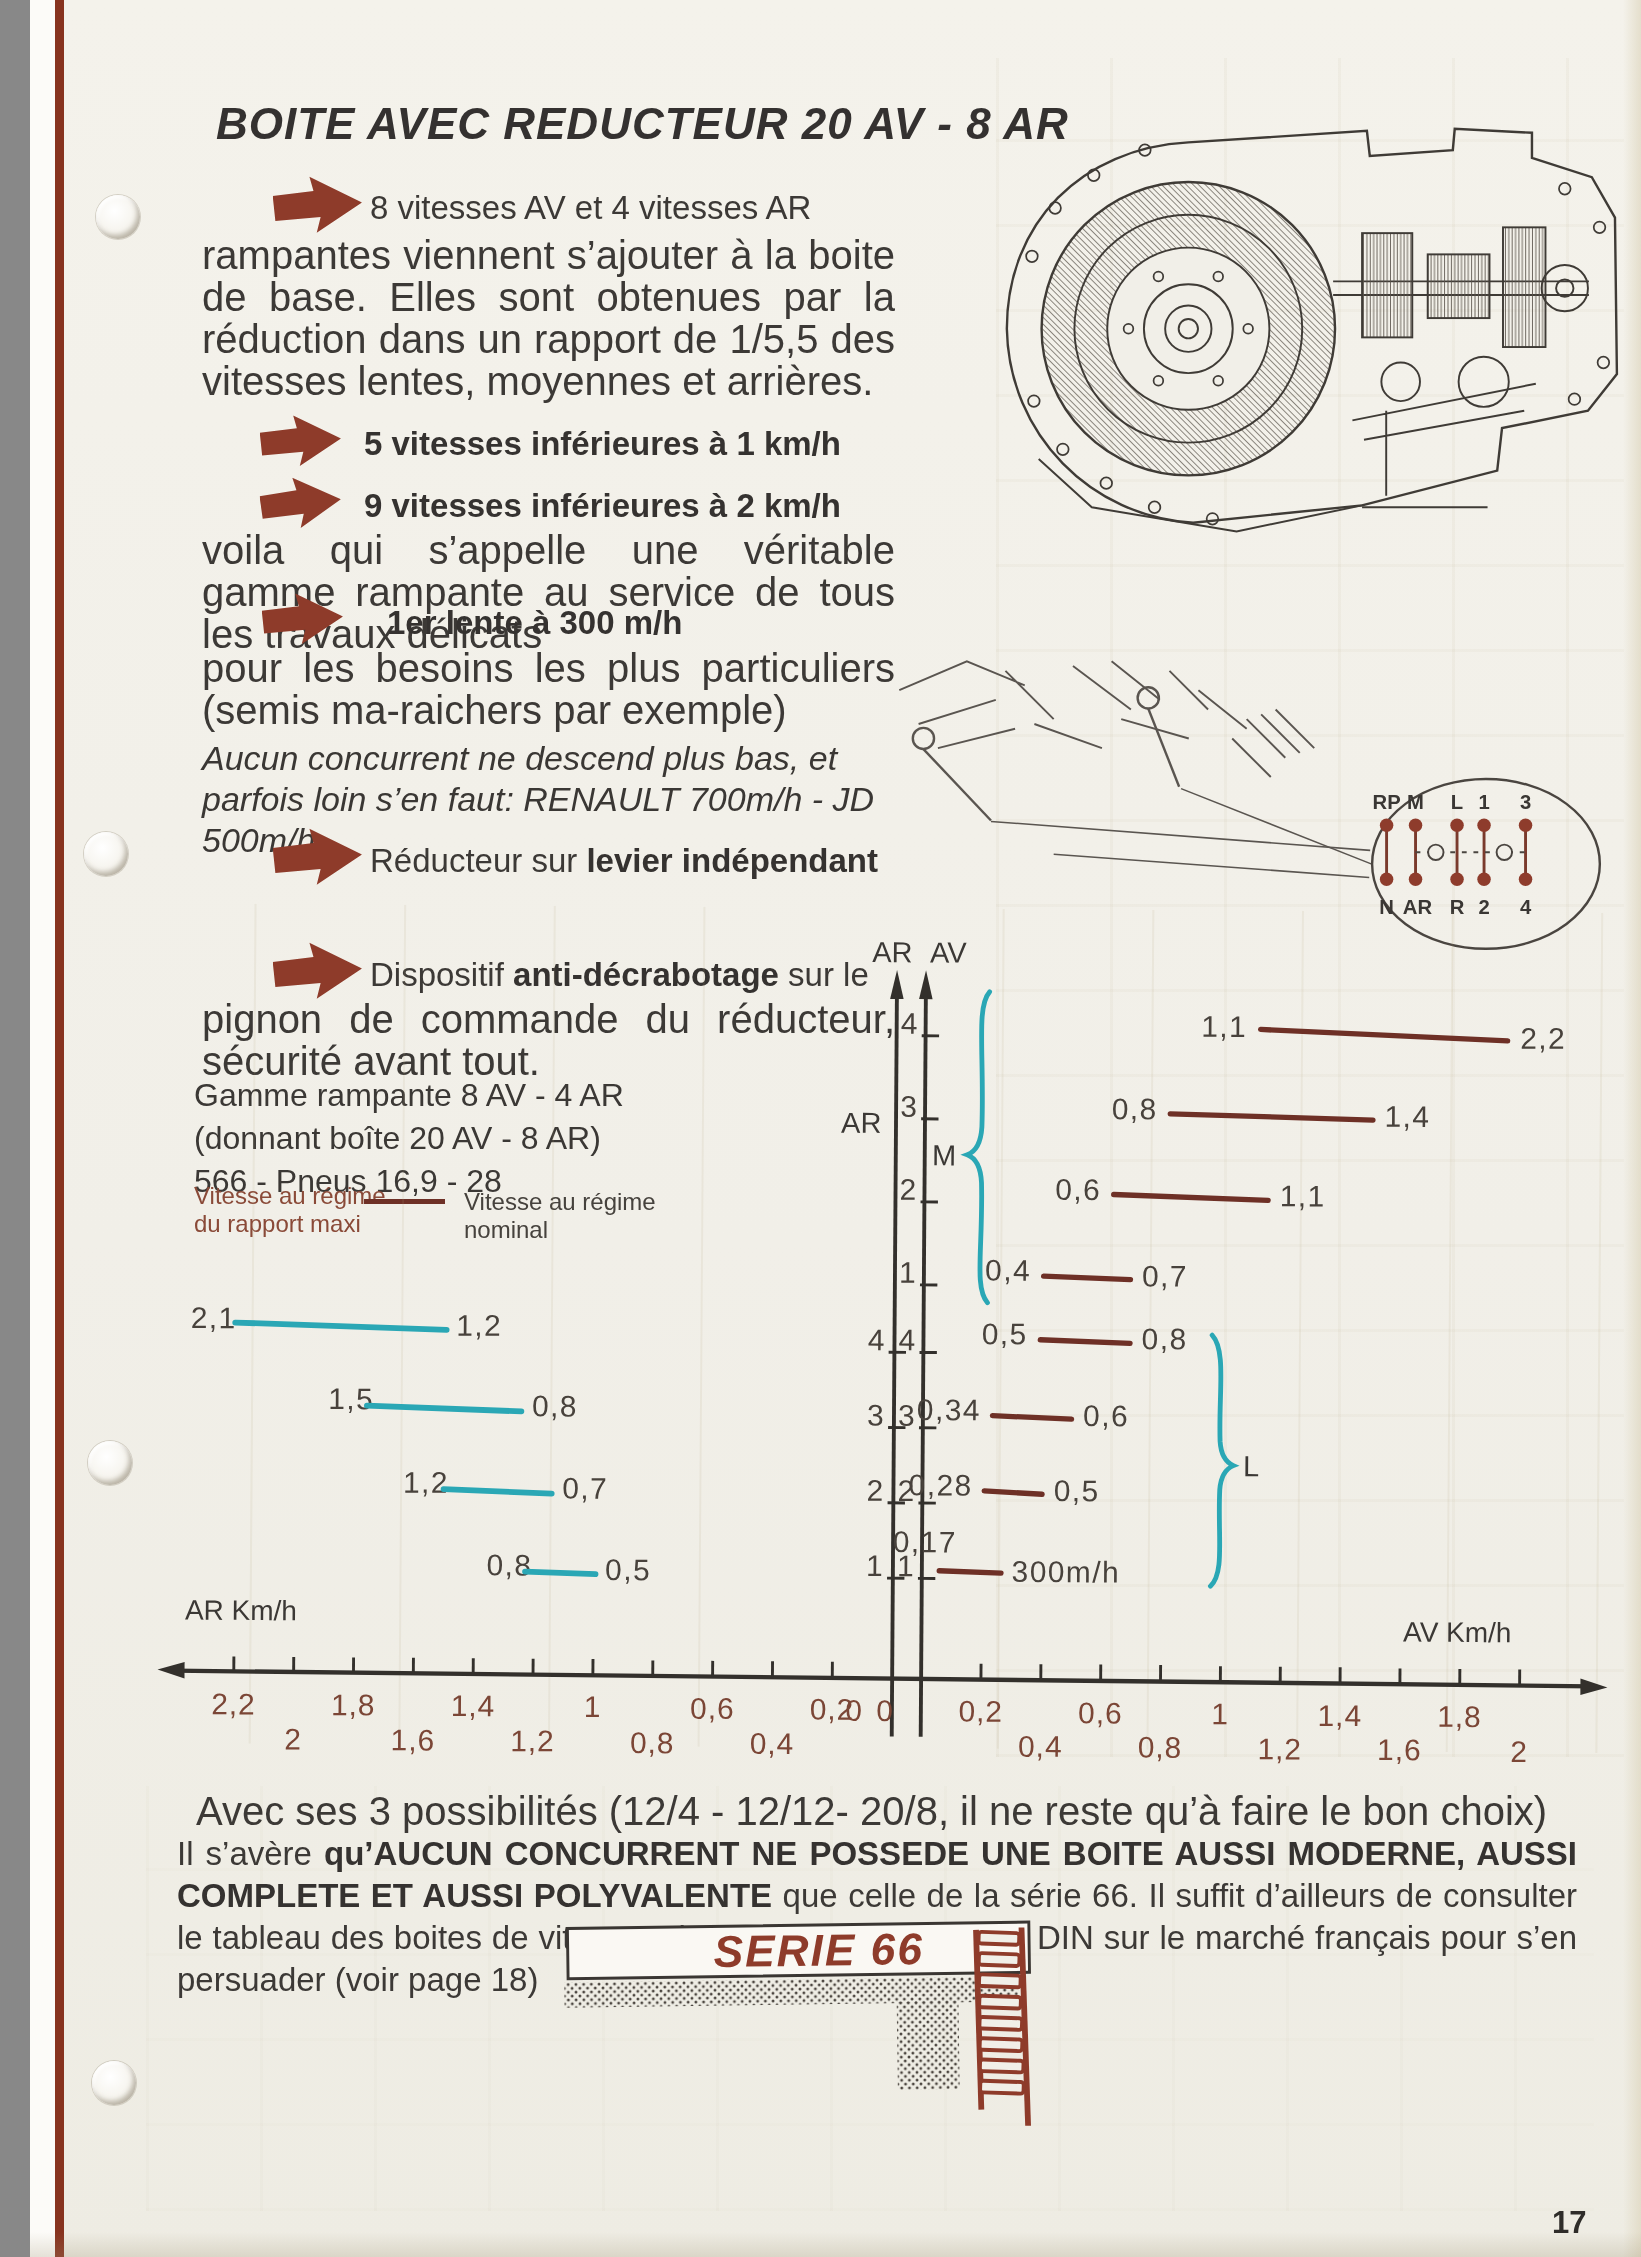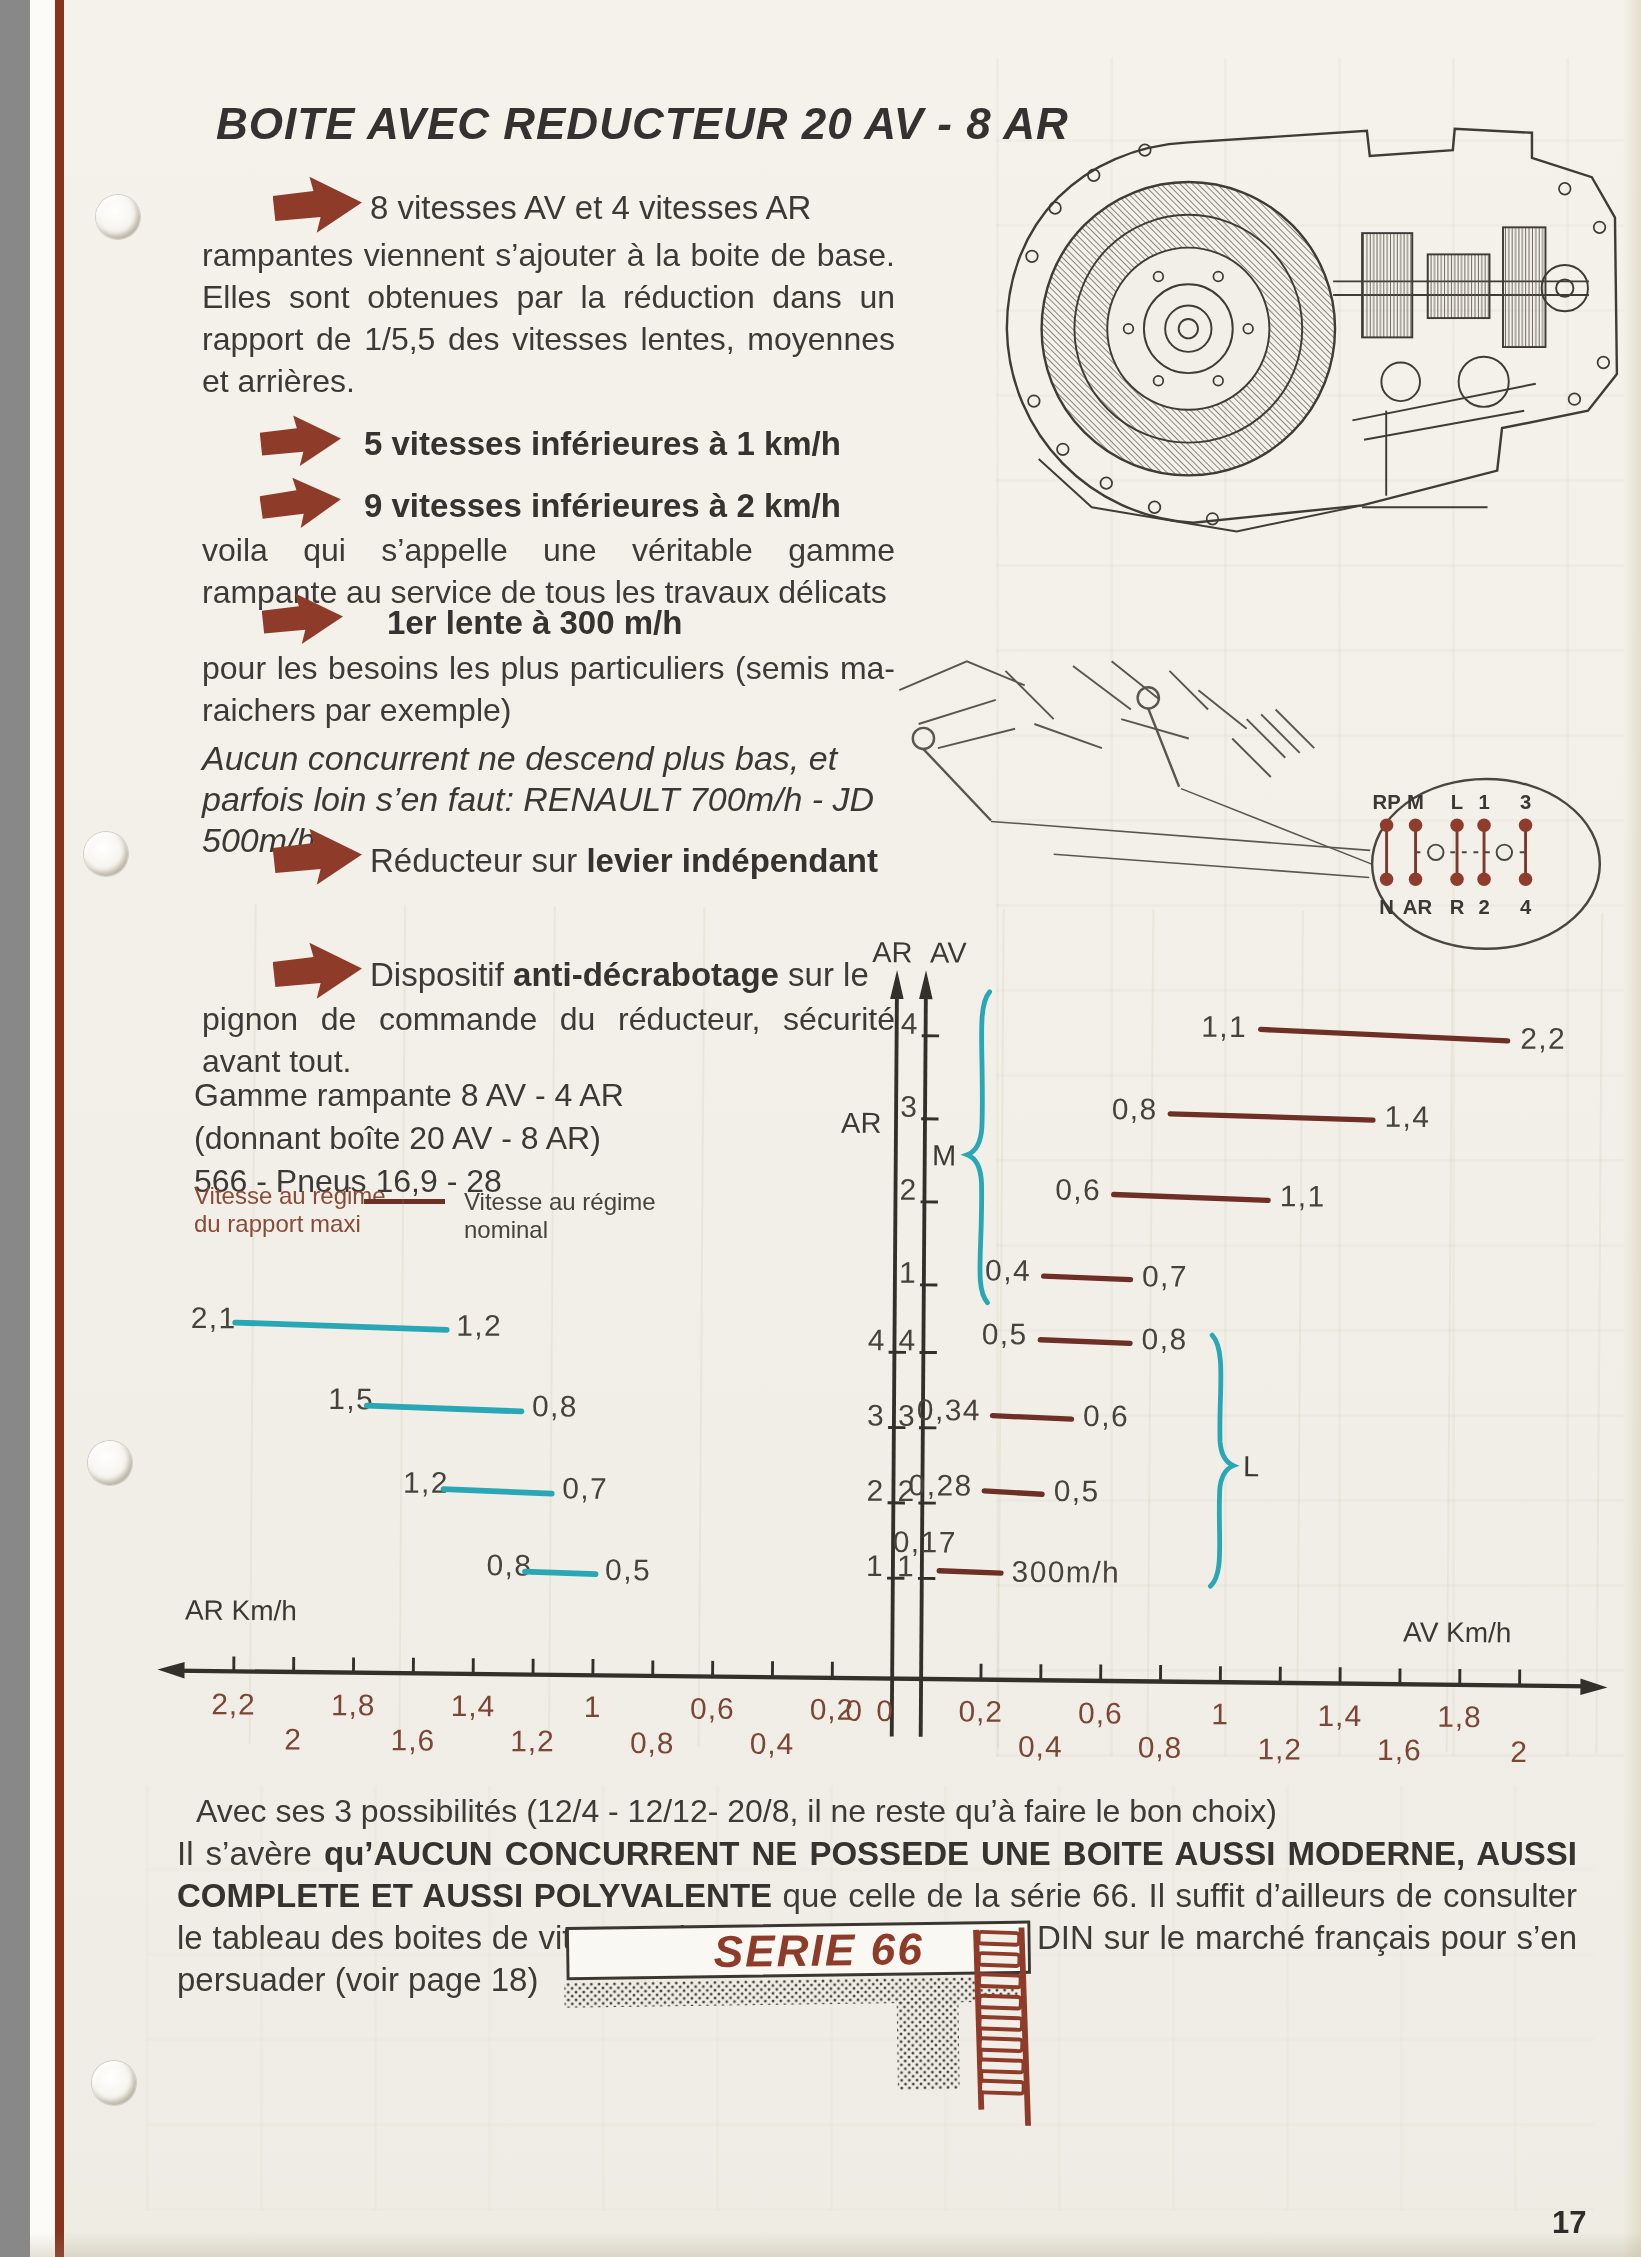--- a/index.html
+++ b/index.html
@@ -21,21 +21,21 @@
     background: radial-gradient(circle at 42% 36%, #ffffff 0%, #f6f4ee 55%, #e4dfd2 100%);
     box-shadow: inset -2.9px -3.9px 5.8px rgba(110,100,80,.40), inset 1.9px 2.9px 3.9px rgba(255,255,255,.9), 0 0 0 1px rgba(140,130,110,.3); }
   .ghost { pointer-events:none;
     background:
       repeating-linear-gradient(90deg, rgba(170,155,115,.07) 0 2.9px, transparent 2.9px 114px),
       repeating-linear-gradient(0deg, rgba(170,155,115,.06) 0 2.9px, transparent 2.9px 85px); }
   
   .title { font-size:44px; font-weight:bold; font-style:italic; letter-spacing:1px; color:#343130; white-space:nowrap; }
   .lead { font-size:33px; color:#3c3936; white-space:nowrap; }
   .b { font-weight:bold; color:#353230; }
-  .body-t { font-size:32px; line-height:42px; color:#3c3936; }
+  .body-t { font-size:40px; line-height:42px; color:#3c3936; }
   .j { text-align:justify; }
   .note { font-style:italic; font-size:34px; line-height:41px; color:#3a3734; }
   .caption { font-size:32px; line-height:43px; color:#3b3835; }
   .legend-l { font-size:24px; line-height:28px; color:#8a4a38; }
   .legend-r { font-size:24px; line-height:28px; color:#46423d; }
   .pagenum { font-size:31px; font-weight:bold; color:#2f2d2a; }
   .arrow { width:89px; height:60px; background:#8e3b2a;
     clip-path: polygon(0 34%, 46% 28%, 42% 4%, 100% 50%, 48% 98%, 53% 72%, 2% 76%);
     transform: rotate(-2deg); }
   

